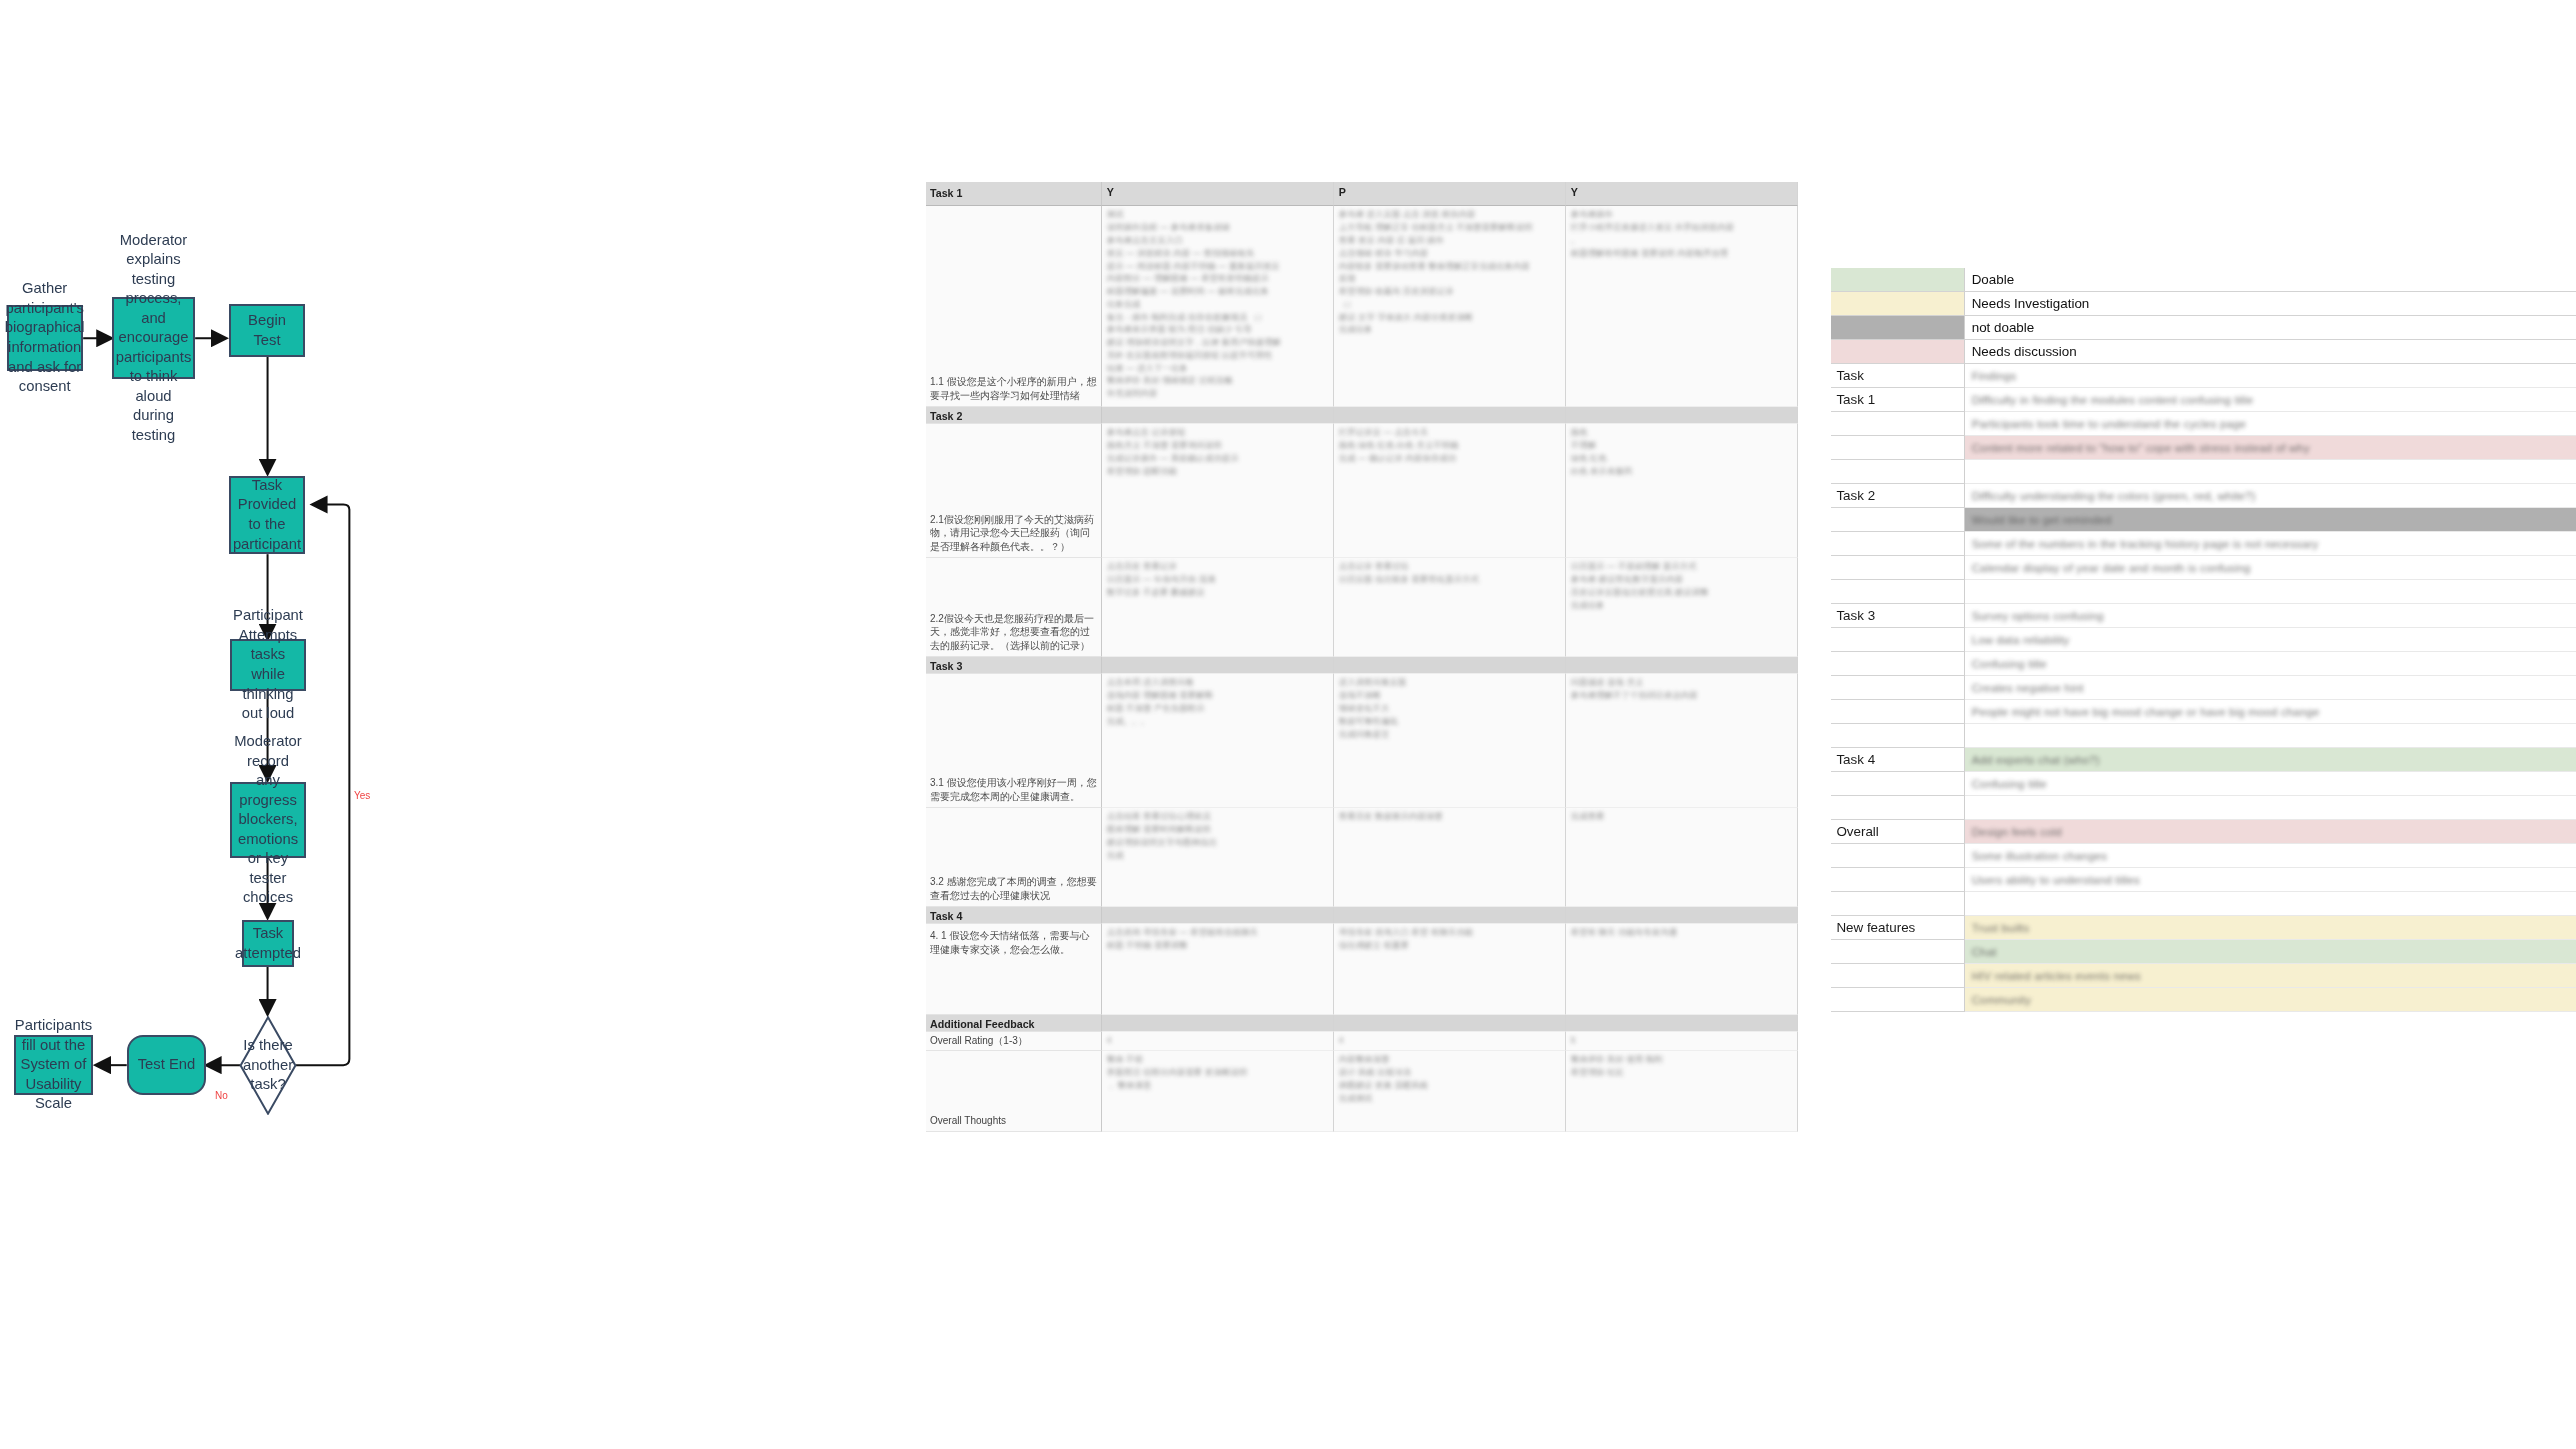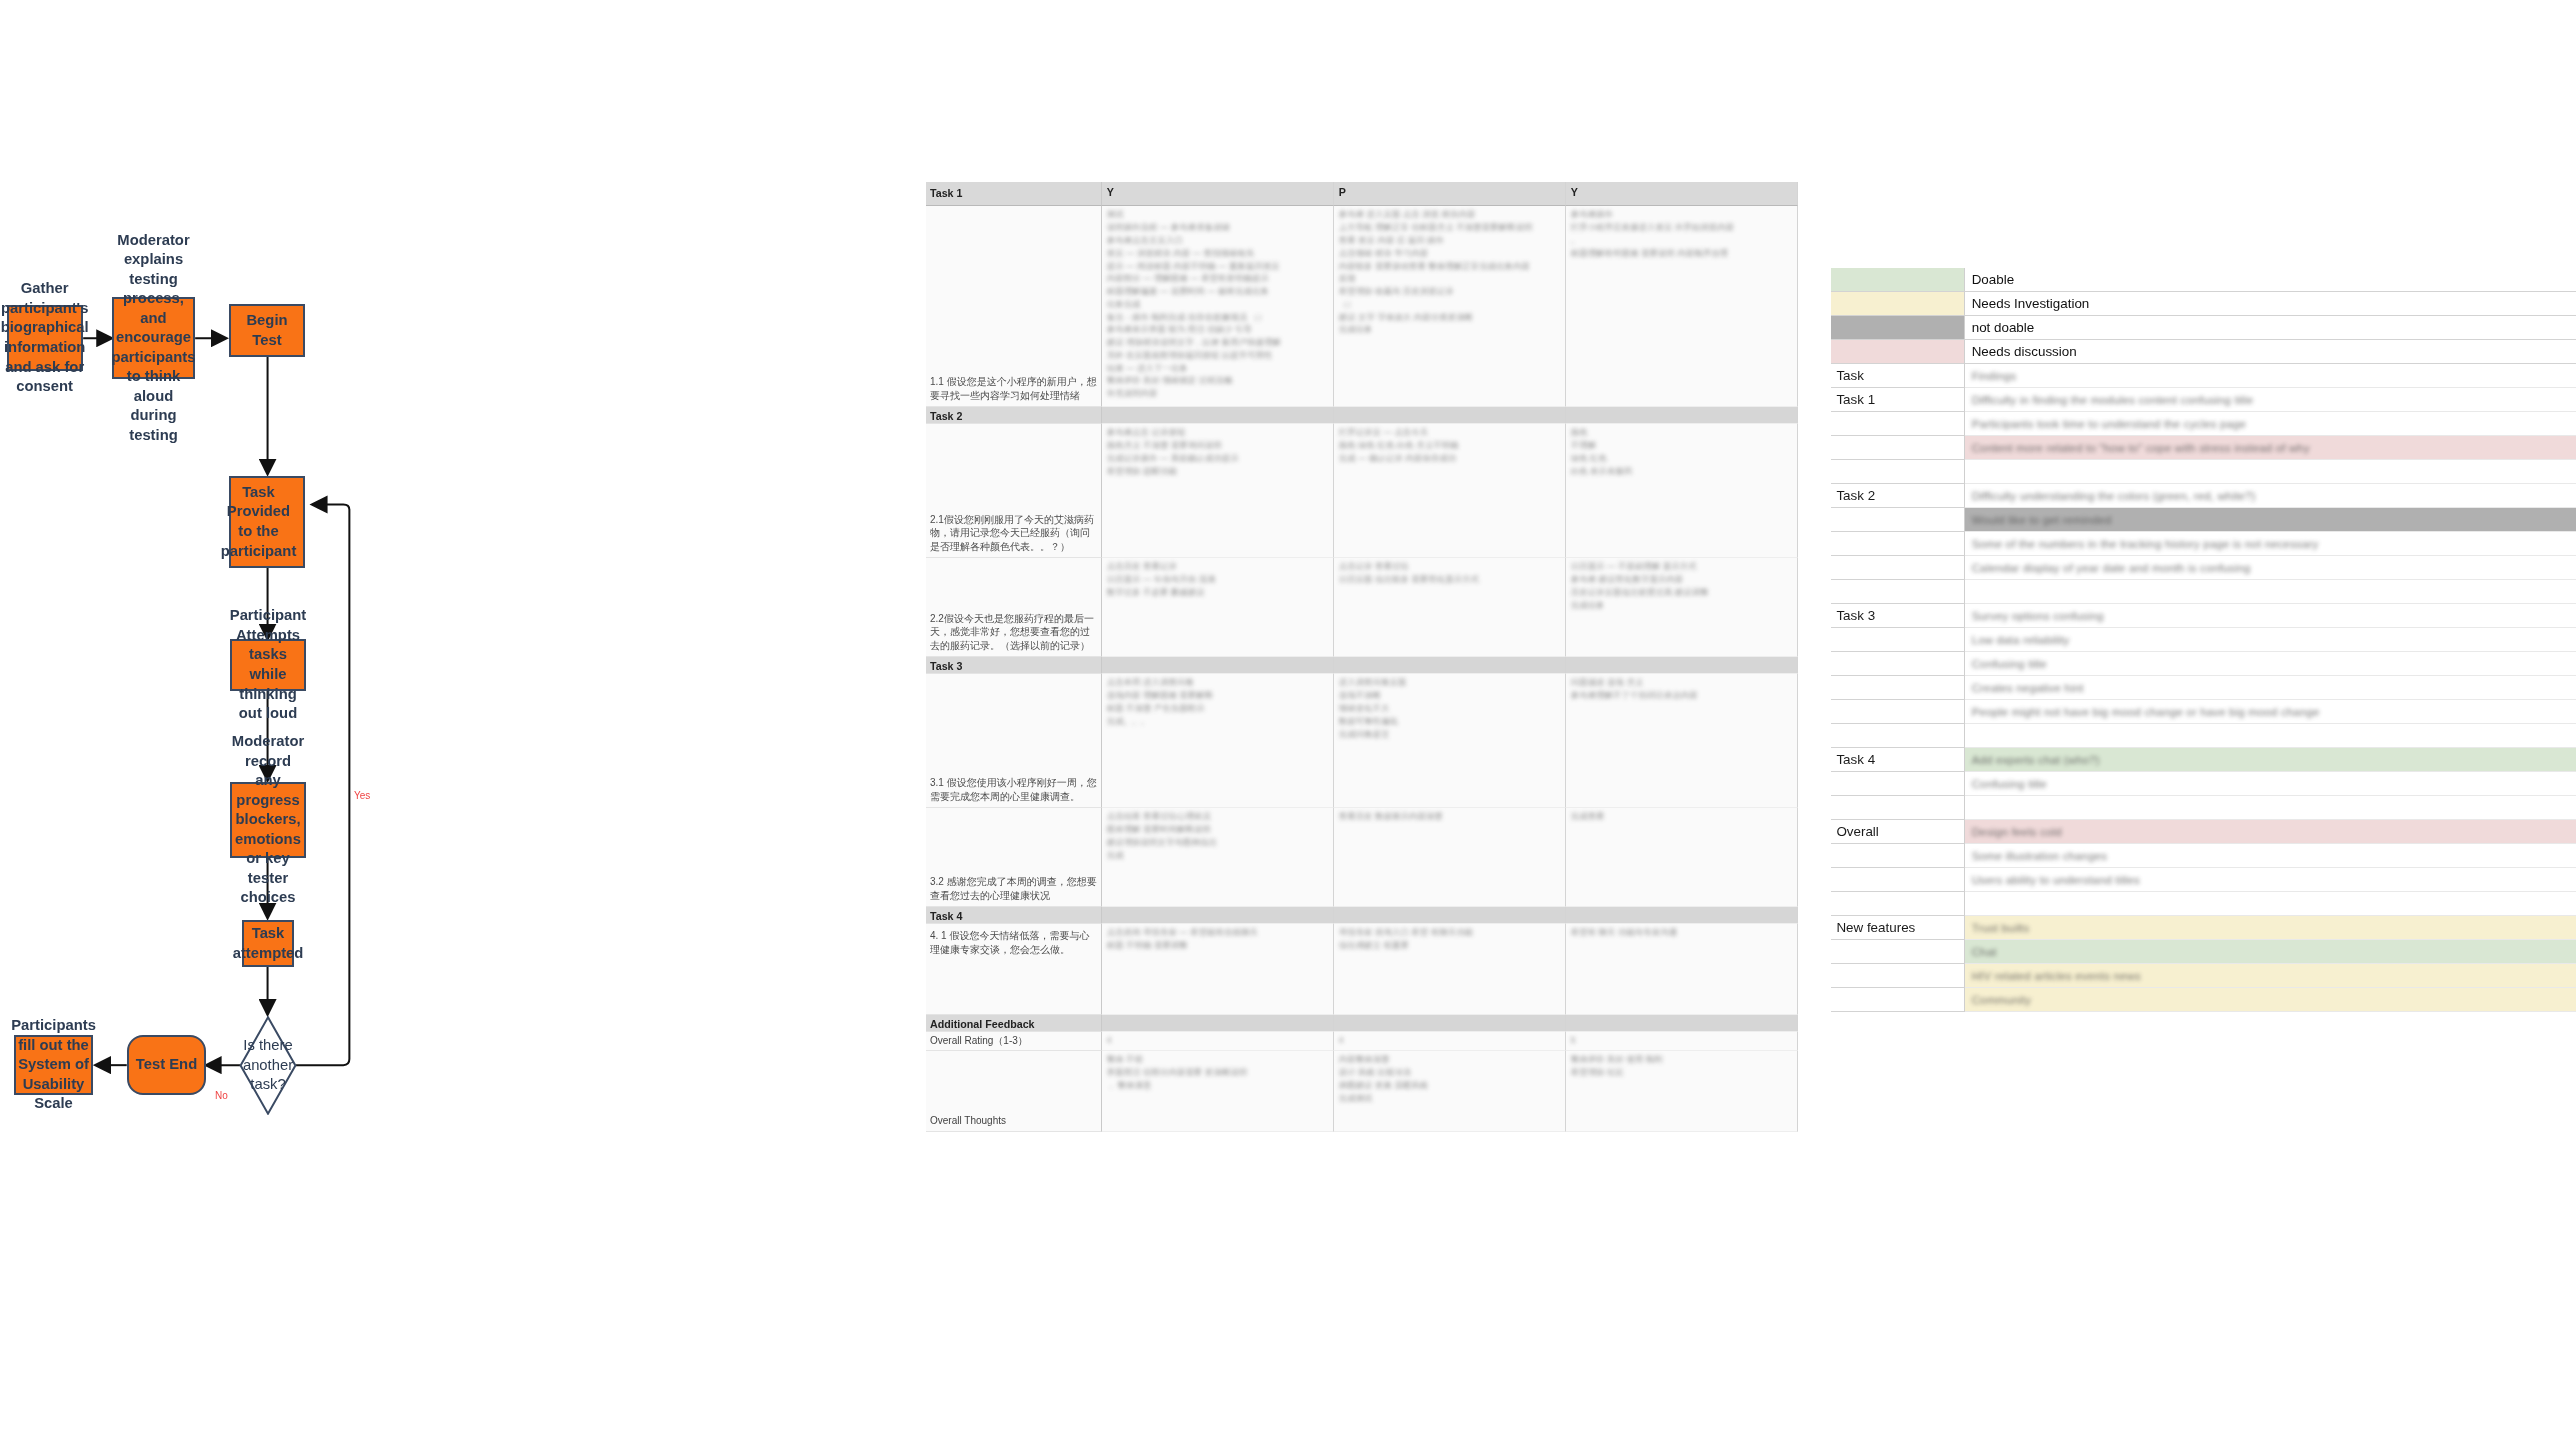--- a/index.html
+++ b/index.html
@@ -4,23 +4,23 @@
 <style>
   html,body{margin:0;padding:0;background:#ffffff;}
   body{width:2576px;height:1449px;position:relative;overflow:hidden;
        font-family:"Liberation Sans","DejaVu Sans",sans-serif;
        -webkit-font-smoothing:antialiased;}
 
   
   #flowchart{position:absolute;left:0;top:0;width:912px;height:1449px;}
   #flow-svg{position:absolute;left:0;top:0;}
   .fc-box{position:absolute;box-sizing:border-box;border:2px solid #3a4a63;
-          background:#f97316;color:#2d3c52;display:flex;align-items:center;
+          background:#14b8a6;color:#2d3c52;display:flex;align-items:center;
           justify-content:center;text-align:center;font-size:14.8px;line-height:1.32;
-          padding:4px 6.7px;font-weight:700;}
+          padding:4px 6.7px;font-weight:400;}
   .fc-diamond{position:absolute;color:#2d3c52;display:flex;align-items:center;
               justify-content:center;text-align:center;font-size:14.8px;line-height:1.32;}
   .fc-label{position:absolute;color:#ef4444;font-size:10px;}
 
   
   #sheet{position:absolute;left:926px;top:182px;width:872px;height:1087px;}
   .sh-row{display:flex;width:100%;box-sizing:border-box;}
   .sh-c0{width:176px;flex:0 0 176px;box-sizing:border-box;
          border-right:1.3px solid #c9c9c9;border-bottom:0.7px solid #e4e4e4;
          padding:2.7px 4px;font-size:10px;line-height:1.38;color:#3f3f3f;}
@@ -87,21 +87,21 @@
   </div>
 
   <div class="fc-box" style="left:112px;top:297px;width:83px;height:82px;">
     <span>Moderator explains testing process, and encourage participants to think aloud during testing</span>
   </div>
 
   <div class="fc-box" style="left:229px;top:304px;width:76px;height:53px;">
     <span>Begin Test</span>
   </div>
 
-  <div class="fc-box" style="left:229px;top:476px;width:76px;height:92px;justify-content:flex-end;">
+  <div class="fc-box" style="left:229px;top:476px;width:76px;height:78px;">
     <span>Task Provided to the participant</span>
   </div>
 
   <div class="fc-box" style="left:230px;top:639px;width:76px;height:52px;">
     <span>Participant Attempts tasks while thinking out loud</span>
   </div>
 
   <div class="fc-box" style="left:230px;top:782px;width:76px;height:76px;">
     <span>Moderator record any progress blockers, emotions or key tester choices</span>
   </div>

